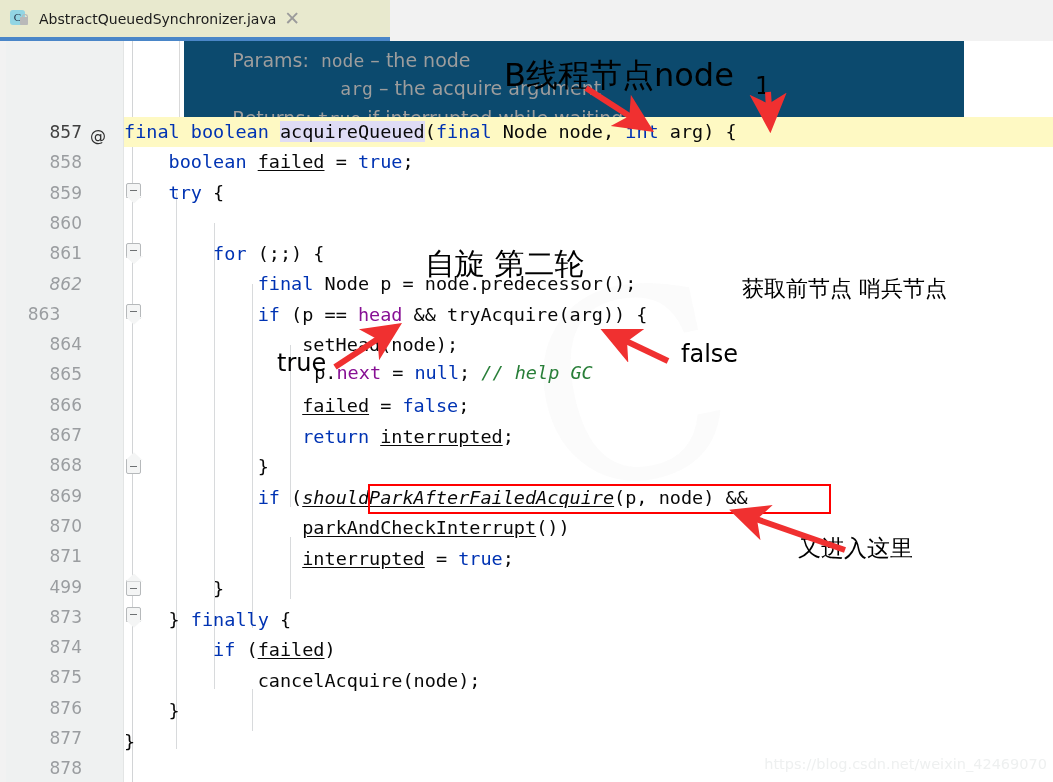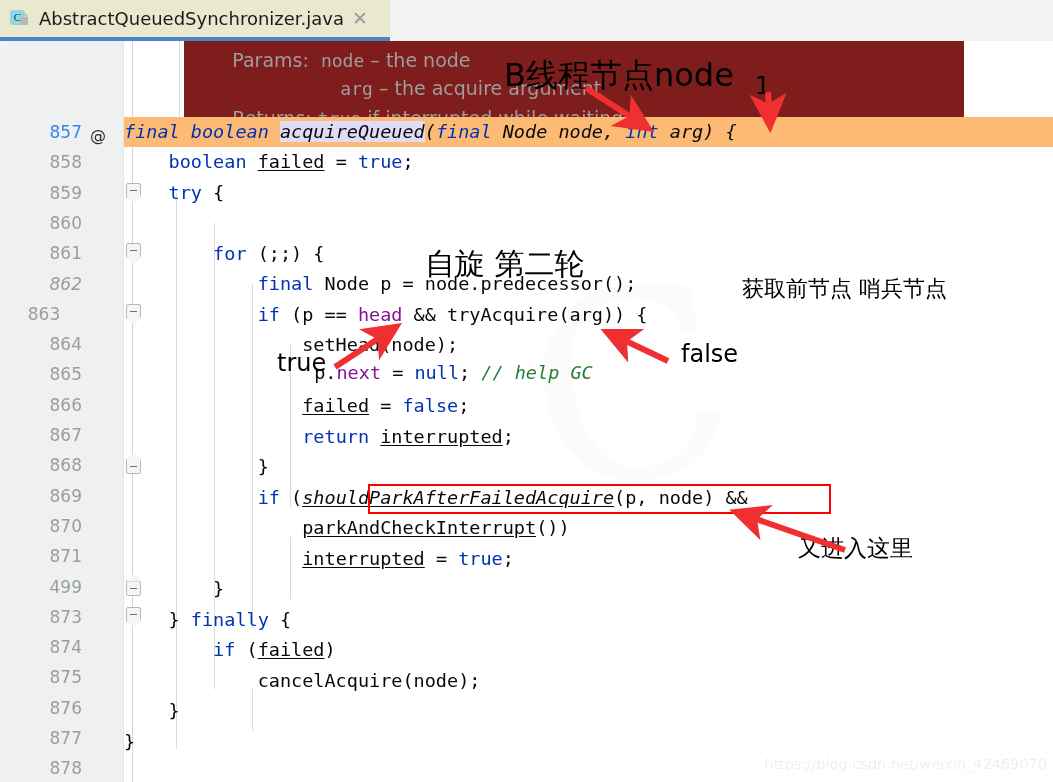--- a/index.html
+++ b/index.html
@@ -37,21 +37,21 @@
   }
   #tab-icon .lock{
     position:absolute;left:10px;top:8px;width:8px;height:8px;
     background:#b9b9b9;border-radius:1px;
   }
   #tab-icon .lockarc{
     position:absolute;left:12px;top:5px;width:4px;height:4px;
     border:1.5px solid #b9b9b9;border-bottom:none;border-radius:3px 3px 0 0;
   }
   #tab-title{
-    margin-left:9px;font-size:18px;color:#1b1b1b;white-space:nowrap;
+    margin-left:9px;font-size:14px;color:#1b1b1b;white-space:nowrap;
     font-family:"DejaVu Sans", sans-serif;
   }
   #tab-close{
     margin-left:8px;font-size:19px;color:#9b9b9b;line-height:1;
     font-family:"DejaVu Sans", sans-serif;
   }
 
   
   #editor{
     position:absolute;left:0;top:41px;width:1053px;height:741px;
@@ -66,21 +66,21 @@
     background:#eff1f1;
   }
   #gutter-edge{
     position:absolute;left:123px;top:0;width:1px;height:741px;background:#e3e5e5;
   }
   .lnum{
     position:absolute;left:6px;width:76px;text-align:right;
     font-family:"DejaVu Sans", sans-serif;
     font-size:17px;color:#9a9da0;line-height:30.3px;
   }
-  .lnum.cur{color:#3b82f6;}
+  .lnum.cur{color:#404040;}
   .at-marker{
     position:absolute;left:88px;width:20px;text-align:center;
     font-size:16px;color:#2f2f2f;line-height:30.3px;
     font-family:"DejaVu Sans", sans-serif;
   }
   
   #foldrail{
     position:absolute;left:132px;top:0;width:1px;height:741px;background:#d2d4d6;
   }
   .foldmark{
@@ -121,36 +121,36 @@
   #code{
     position:absolute;left:124px;top:0;width:929px;height:741px;
     overflow:hidden;
   }
   .cl{
     position:absolute;left:0;width:929px;height:30.3px;
     font-family:"DejaVu Sans Mono","Liberation Mono",monospace;
     font-size:18.5px;line-height:30.3px;
     white-space:pre;color:#080808;
   }
-  .cl.hl{background:#fdba74;font-style:italic;}
+  .cl.hl{background:#fef9c3;}
   .kw{color:#0033b3;}
   .fld{color:#871094;}
   .cmt{color:#287e38;font-style:italic;}
   .u{text-decoration:underline;text-underline-offset:2px;}
   .it{font-style:italic;}
   .mhl{background:#dfdcf5;}
 
   
   .guide{
     position:absolute;width:1px;background:#d8dadc;
   }
   
   #doc{
     position:absolute;left:60px;top:-14px;width:780px;height:96px;
-    background:#7f1d1d;
+    background:#0c4a6e;
   }
   #doc .docline{
     position:absolute;left:0;
     font-family:"DejaVu Sans", sans-serif;font-size:19px;color:#9d9d9d;
     white-space:pre;
   }
   #doc .mono{font-family:"DejaVu Sans Mono",monospace;font-size:18px;}
   #doc-lbar{
     position:absolute;left:55px;top:-14px;width:1px;height:96px;background:#d9d9d9;
   }

